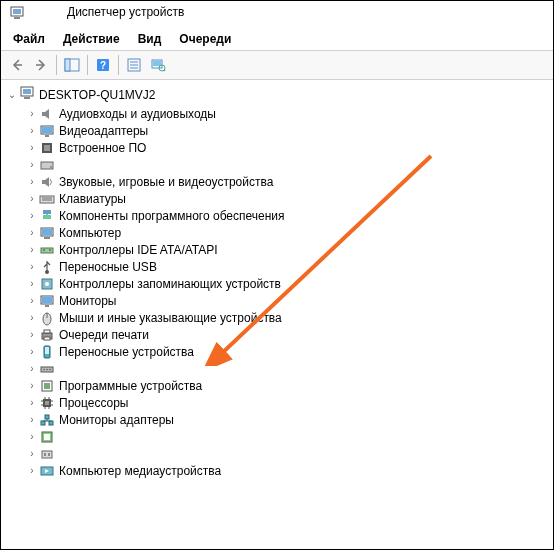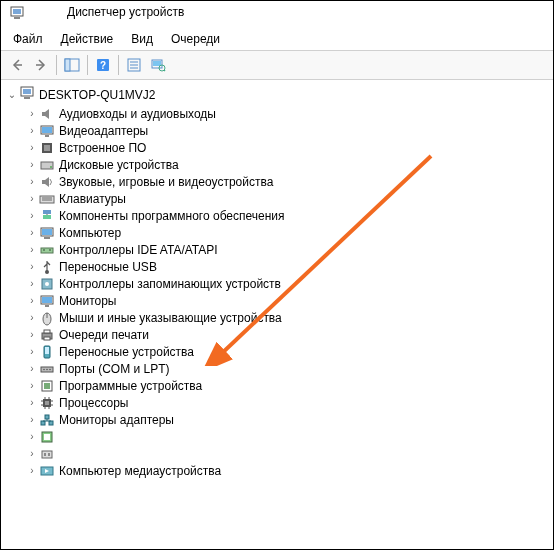--- a/index.html
+++ b/index.html
@@ -23,20 +23,21 @@
   .menubar {
     display: flex;
     gap: 2px;
     padding: 2px 4px;
     background: #fff;
   }
   .menubar .mitem {
     padding: 2px 8px;
     font-size: 12px;
     cursor: default;
+    font-weight: bold;
   }
   .toolbar {
     display: flex;
     align-items: center;
     gap: 0;
     padding: 2px 4px;
     border-top: 1px solid #d0d0d0;
     border-bottom: 1px solid #d0d0d0;
     background: #f8f8f8;
   }
@@ -214,21 +215,20 @@
         <span>Встроенное ПО</span>
       </div>
       <div class="node">
         <span class="caret">›</span>
         <span class="dicon">
           <svg width="16" height="16" viewBox="0 0 16 16">
             <rect x="2" y="5" width="12" height="7" fill="#ccc" stroke="#666"></rect>
             <circle cx="12" cy="10" r="1" fill="#5a5"></circle>
           </svg>
         </span>
-        <span>Дисковые устройства</span>
       </div>
       <div class="node">
         <span class="caret">›</span>
         <span class="dicon">
           <svg width="16" height="16" viewBox="0 0 16 16">
             <path d="M3 6h3l4-3v10l-4-3H3z" fill="#888"></path>
             <path d="M11 5 Q14 8 11 11" fill="none" stroke="#888"></path>
           </svg>
         </span>
         <span>Звуковые, игровые и видеоустройства</span>
@@ -342,21 +342,20 @@
       <div class="node">
         <span class="caret">›</span>
         <span class="dicon">
           <svg width="16" height="16" viewBox="0 0 16 16">
             <rect x="2" y="6" width="12" height="5" fill="#bbb" stroke="#555"></rect>
             <circle cx="5" cy="8.5" r="0.8" fill="#555"></circle>
             <circle cx="8" cy="8.5" r="0.8" fill="#555"></circle>
             <circle cx="11" cy="8.5" r="0.8" fill="#555"></circle>
           </svg>
         </span>
-        <span>Порты (COM и LPT)</span>
       </div>
       <div class="node">
         <span class="caret">›</span>
         <span class="dicon">
           <svg width="16" height="16" viewBox="0 0 16 16">
             <rect x="3" y="3" width="10" height="10" fill="none" stroke="#555"></rect>
             <rect x="5" y="5" width="6" height="6" fill="#7a7"></rect>
           </svg>
         </span>
         <span>Программные устройства</span>

